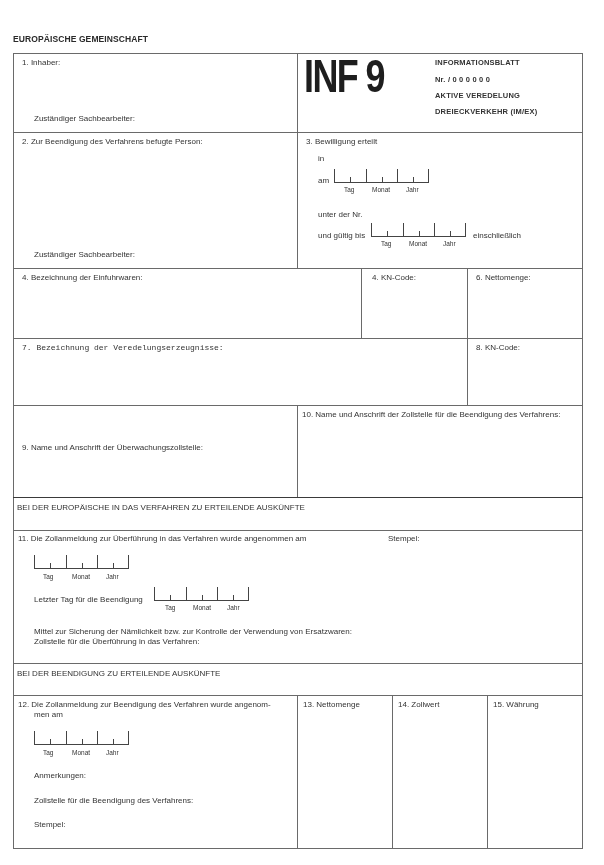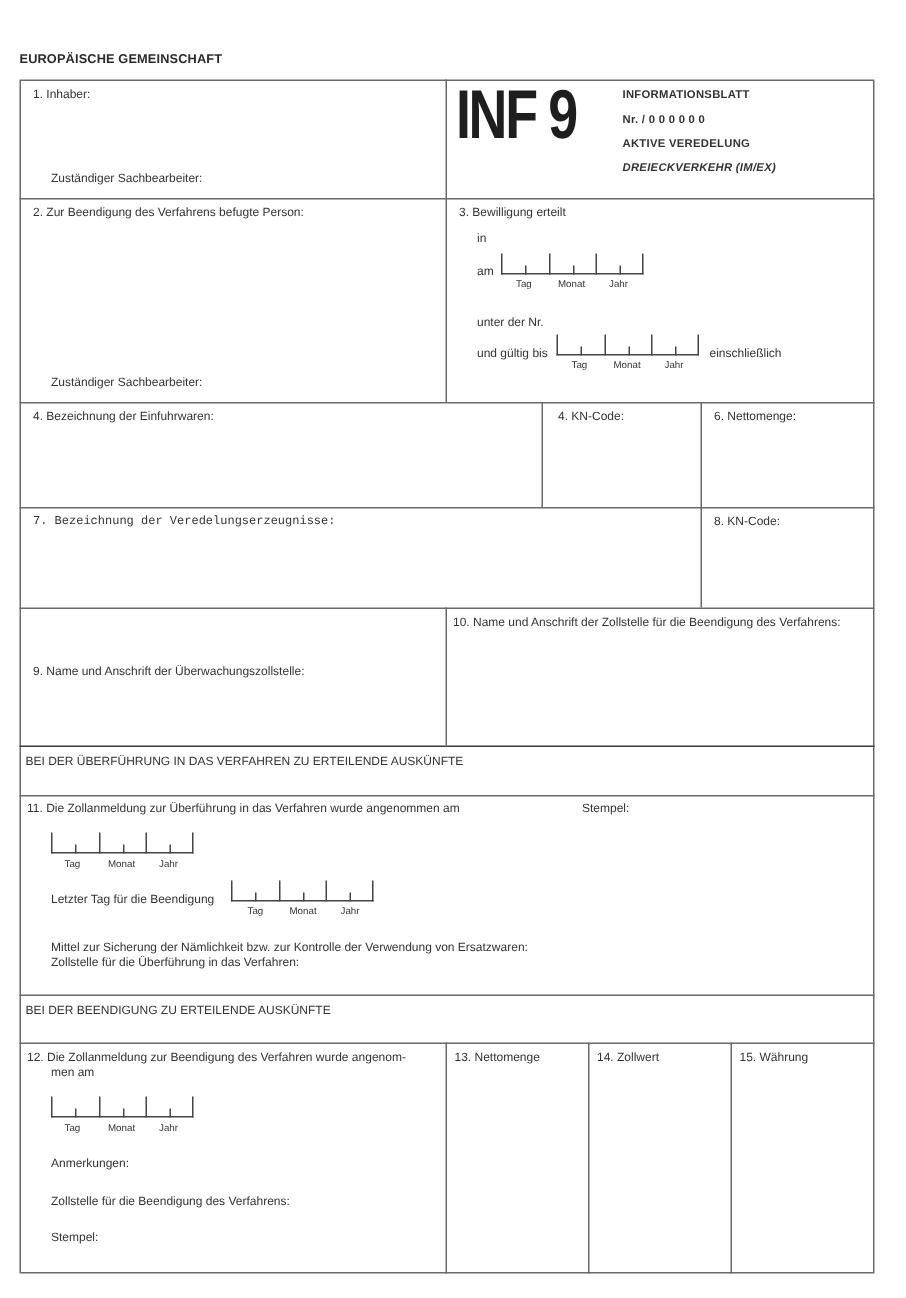--- a/index.html
+++ b/index.html
@@ -8,21 +8,21 @@
   .abs { position:absolute; }
   .header-title { left:13px; top:34px; font-size:8.5px; font-weight:bold; letter-spacing:0.1px; }
   .frame { position:absolute; border:1px solid #6a6a6a; box-sizing:border-box; }
   .hline { position:absolute; height:0; border-top:1px solid #6a6a6a; }
   .hline.thick { border-top:1.5px solid #3a3a3a; }
   .vline { position:absolute; width:0; border-left:1px solid #6a6a6a; }
   .lbl { position:absolute; font-size:8px; white-space:nowrap; color:#333; }
   .inf9 { position:absolute; left:304px; top:52px; font-family:"Liberation Sans", sans-serif;
           font-weight:bold; font-size:46px; letter-spacing:-2px; color:#1e1e1e;
           transform:scaleX(0.78); transform-origin:left top; line-height:48px; }
-  .inf-info { position:absolute; left:415px; font-size:7.5px; font-weight:bold; color:#333; letter-spacing:0.2px; }
+  .inf-info { position:absolute; left:435px; font-size:7.5px; font-weight:bold; color:#333; letter-spacing:0.2px; }
   .datebox { position:absolute; height:14px; }
   .datebox .base { position:absolute; left:0; right:0; bottom:0; border-top:1px solid #444; }
   .datebox .tick { position:absolute; bottom:0; width:0; border-left:1px solid #444; }
   .datebox .tick.tall { height:14px; }
   .datebox .tick.short { height:6px; }
   .dlbl { position:absolute; font-size:6.5px; color:#333; white-space:nowrap; }
   .field { position:absolute; }
 </style>
 </head>
 <body>
@@ -49,21 +49,21 @@
 <div class="vline" style="left:487px; top:695px; height:154px;"></div>
 
 <div class="field" style="left:14px; top:54px; width:282px; height:77px;"></div>
 <div class="lbl" style="left:22px; top:58px;">1.  Inhaber:</div>
 <div class="lbl" style="left:34px; top:114px;">Zuständiger Sachbearbeiter:</div>
 
 <div class="inf9">INF 9</div>
 <div class="inf-info" style="top:58px;">INFORMATIONSBLATT</div>
 <div class="inf-info" style="top:75px;">Nr. / 0 0 0 0 0 0</div>
 <div class="inf-info" style="top:91px;">AKTIVE VEREDELUNG</div>
-<div class="inf-info" style="top:107px;font-style:italic;">DREIECKVERKEHR (IM/EX)</div>
+<div class="inf-info" style="top:107px;">DREIECKVERKEHR (IM/EX)</div>
 
 <div class="field" style="left:14px; top:133px; width:282px; height:134px;"></div>
 <div class="lbl" style="left:22px; top:137px;">2.  Zur Beendigung des Verfahrens befugte Person:</div>
 <div class="lbl" style="left:34px; top:250px;">Zuständiger Sachbearbeiter:</div>
 
 <div class="lbl" style="left:306px; top:137px;">3.  Bewilligung erteilt</div>
 <div class="lbl" style="left:318px; top:154px;">in</div>
 <div class="lbl" style="left:318px; top:176px;">am</div>
 <div class="datebox" style="left:334px; top:169px; width:95px;">
   <div class="base"></div>
@@ -105,21 +105,21 @@
 <div class="field" style="left:14px; top:339px; width:452px; height:65px;"></div>
 <div class="lbl" style="left:22px; top:343px;font-family:Liberation Mono, monospace;">7.  Bezeichnung der Veredelungserzeugnisse:</div>
 <div class="field" style="left:468px; top:339px; width:114px; height:65px;"></div>
 <div class="lbl" style="left:476px; top:343px;">8.  KN-Code:</div>
 
 <div class="field" style="left:14px; top:406px; width:282px; height:90px;"></div>
 <div class="lbl" style="left:22px; top:410px;margin-top:33px;">9.  Name und Anschrift der Überwachungszollstelle:</div>
 <div class="field" style="left:298px; top:406px; width:284px; height:90px;"></div>
 <div class="lbl" style="left:302px; top:410px;">10.  Name und Anschrift der Zollstelle für die Beendigung des Verfahrens:</div>
 
-<div class="lbl" style="left:17px; top:503px;">BEI DER ÜBERFÜHRUNG IN DAS VERFAHREN ZU ERTEILENDE AUSKÜNFTE</div>
+<div class="lbl" style="left:17px; top:503px;">BEI DER EUROPÄISCHE IN DAS VERFAHREN ZU ERTEILENDE AUSKÜNFTE</div>
 
 <div class="lbl" style="left:18px; top:534px;">11.  Die Zollanmeldung zur Überführung in das Verfahren wurde angenommen am</div>
 <div class="lbl" style="left:388px; top:534px;">Stempel:</div>
 <div class="field" style="left:385px; top:546px; width:195px; height:110px;"></div>
 <div class="datebox" style="left:34px; top:555px; width:95px;">
   <div class="base"></div>
   <div class="tick tall" style="left:0;"></div>
   <div class="tick short" style="left:16px;"></div>
   <div class="tick tall" style="left:32px;"></div>
   <div class="tick short" style="left:48px;"></div>

